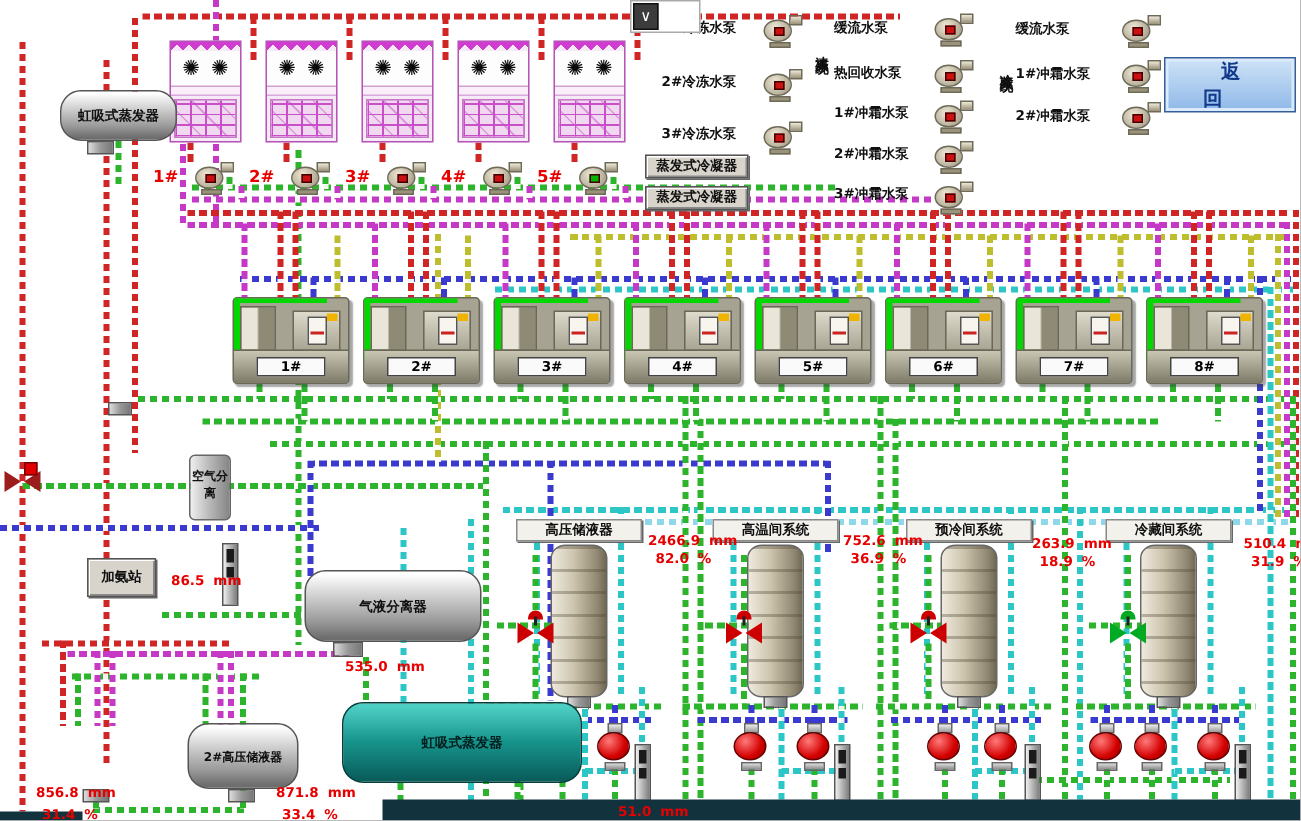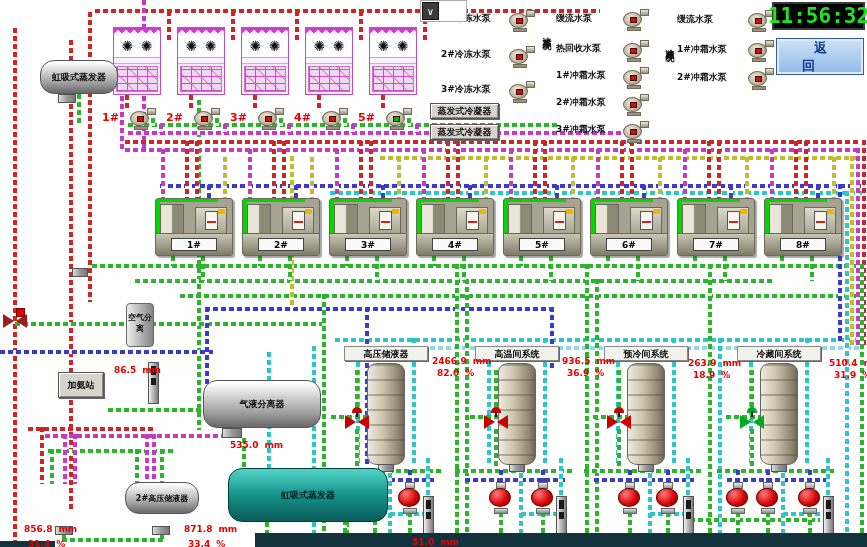--- a/index.html
+++ b/index.html
@@ -572,21 +572,21 @@
       </div>
       <div class="redpump" style="position: absolute; left: 397px; top: 482px; width: 26px; height: 32px;">
         <i class="top"></i>
         <i class="ball"></i>
         <i class="foot"></i>
       </div>
       <div class="sensor" style="position: absolute; left: 423px; top: 496px; width: 11px; height: 38px;"></div>
       <div class="plate" style="position: absolute; left: 475px; top: 346px; width: 84px; height: 15px;">高温间系统</div>
       <div class="vtank" style="position: absolute; left: 498px; top: 363px; width: 38px; height: 102px;"></div>
       <div class="nozzle" style="position: absolute; left: 509px; top: 464px; width: 16px; height: 8px;"></div>
-      <div class="rv" style="position: absolute; left: 562px; top: 356px;"><span>936.5</span><span class="u">mm</span></div>
+      <div class="rv" style="position: absolute; left: 562px; top: 356px;"><span>752.6</span><span class="u">mm</span></div>
       <div class="rv" style="position: absolute; left: 567px; top: 368px;"><span>36.9</span><span class="u">%</span></div>
       <div class="valve" style="position: absolute; left: 484px; top: 407px; width: 24px; height: 22px; --vc: #cc0000;">
         <i class="va"></i>
         <i class="vs"></i>
         <i class="tl"></i>
         <i class="tr"></i>
       </div>
       <div class="redpump" style="position: absolute; left: 488px; top: 482px; width: 26px; height: 32px;">
         <i class="top"></i>
         <i class="ball"></i>
@@ -642,21 +642,20 @@
         <i class="foot"></i>
       </div>
       <div class="redpump" style="position: absolute; left: 797px; top: 482px; width: 26px; height: 32px;">
         <i class="top"></i>
         <i class="ball"></i>
         <i class="foot"></i>
       </div>
       <div class="sensor" style="position: absolute; left: 823px; top: 496px; width: 11px; height: 38px;"></div>
     </div>
 
-  <div class="clock" style="left:772px;top:2px;width:93px;height:28px;color:#1ce61c;">11:56:32</div>
   <div class="return-btn" style="left:776px;top:38px;width:88px;height:37px;">返 回</div>
   <div class="dd-wrap" style="left:420px;top:0;width:47px;height:22px;"></div>
   <div class="dd-btn" style="left:422px;top:2px;"><span>∨</span></div>
 
   <div class="lbl" style="left:441px;top:12px;">1#冷冻水泵</div>
   <div class="lbl" style="left:441px;top:48px;">2#冷冻水泵</div>
   <div class="lbl" style="left:441px;top:83px;">3#冷冻水泵</div>
   <div class="btn3d" style="left:430px;top:103px;width:69px;height:16px;line-height:15px;">蒸发式冷凝器</div>
   <div class="btn3d" style="left:430px;top:124px;width:69px;height:16px;line-height:15px;">蒸发式冷凝器</div>
 
@@ -686,32 +685,32 @@
   <div class="htank" style="left:203px;top:380px;width:118px;height:48px;">
       <span>气液分离器</span>
     </div>
   <div class="nozzle" style="left:222px;top:428px;width:20px;height:10px;"></div>
 
   <div class="htank teal" style="left:228px;top:468px;width:160px;height:54px;">
       <span>虹吸式蒸发器</span>
     </div>
 
   <div class="nozzle" style="left:55px;top:526px;width:18px;height:9px;"></div>
-  <div class="htank" style="left:125px;top:482px;width:74px;height:32px;font-size:8px;">
+  <div class="htank" style="left:125px;top:482px;width:74px;height:44px;font-size:8px;">
       <span>2#高压储液器</span>
     </div>
   <div class="nozzle" style="left:152px;top:526px;width:18px;height:9px;"></div>
 
   <div class="valve" style="left:3px;top:306px;--vc:#9c1d1d;">
       <i class="tl"></i>
       <i class="tr"></i>
     </div>
   <div class="vhandle" style="left:16px;top:308px;"></div>
 
-  <div class="rv" style="left:114px;top:365px;"><span>86.5</span><span class="u">mm</span></div>
+  <div class="rv" style="left:114px;top:383px;"><span>86.5</span><span class="u">mm</span></div>
   <div class="rv" style="left:230px;top:440px;"><span>535.0</span><span class="u">mm</span></div>
   <div class="rv" style="left:24px;top:524px;"><span>856.8</span><span class="u">mm</span></div>
   <div class="rv" style="left:28px;top:539px;"><span>31.4</span><span class="u">%</span></div>
   <div class="rv" style="left:184px;top:524px;"><span>871.8</span><span class="u">mm</span></div>
   <div class="rv" style="left:188px;top:539px;"><span>33.4</span><span class="u">%</span></div>
   <div class="rv" style="left:412px;top:537px;"><span>51.0</span><span class="u">mm</span></div>
 
   <div class="darkbar" style="left:255px;top:533px;width:612px;height:14px;"></div>
   <div class="darkbar" style="left:0;top:541px;width:55px;height:6px;"></div>
 </div>

